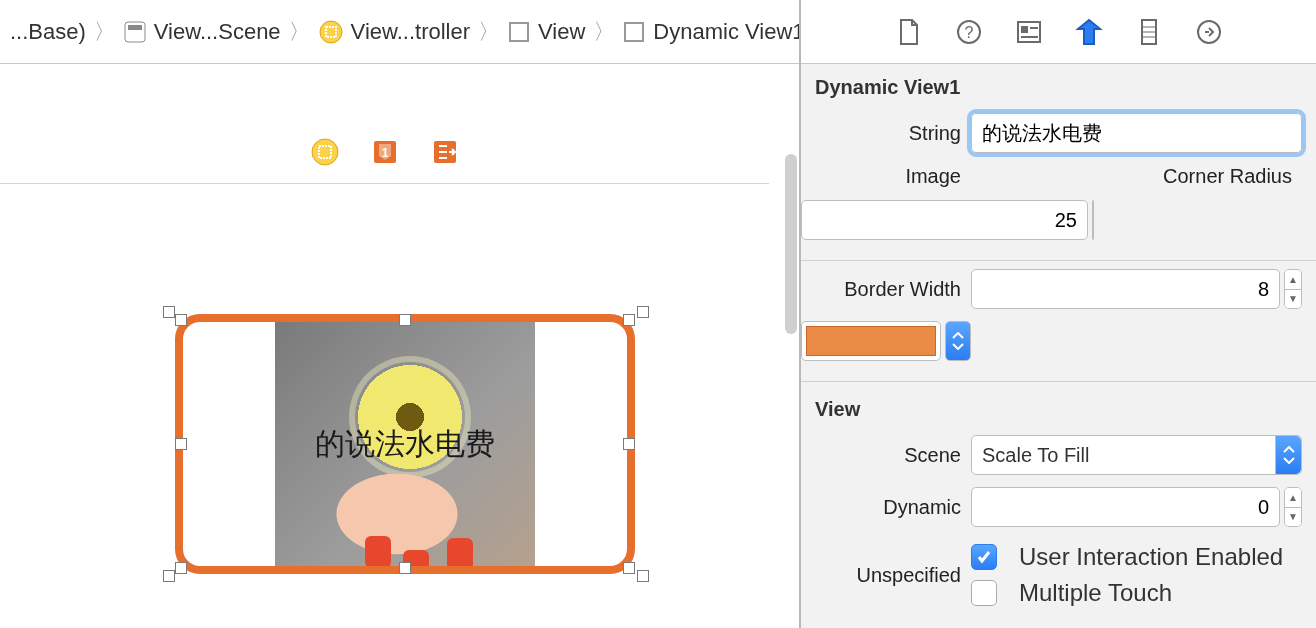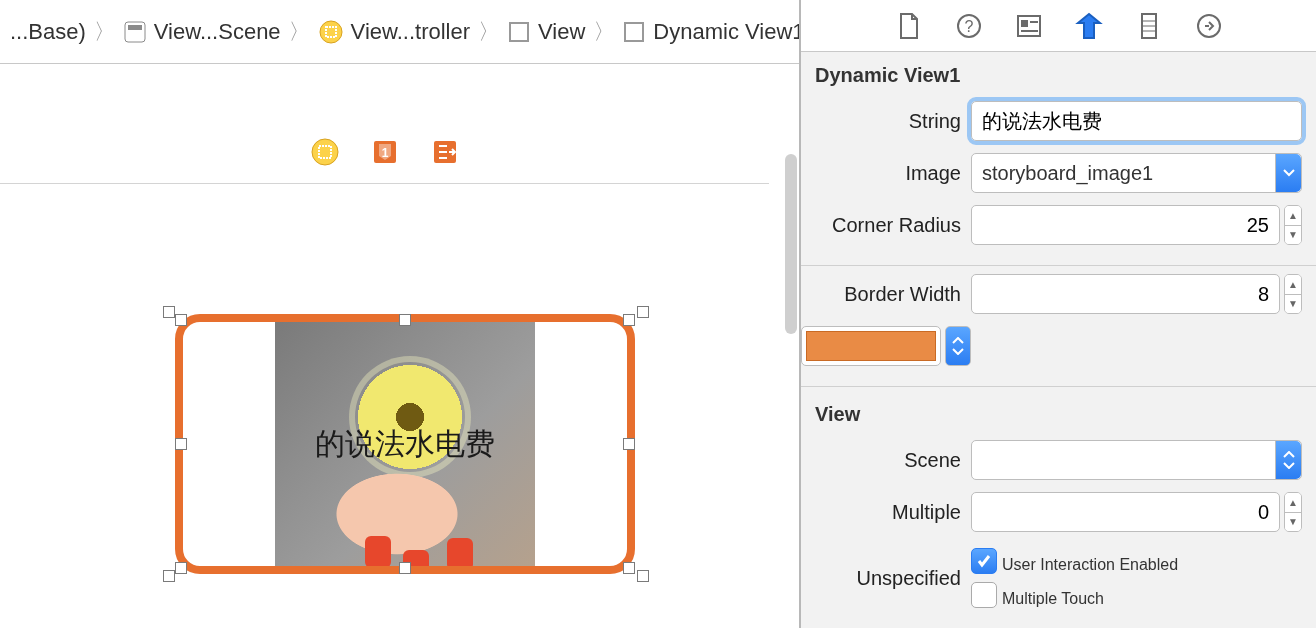--- a/index.html
+++ b/index.html
@@ -215,21 +215,21 @@
     .num { text-align:right; }
     .color-well { display:flex; align-items:center; padding:4px; }
     .swatch { flex:1; height:100%; background:#e98b45; border:1px solid #c96a24; }
     .toggle-btn {
       width:26px; height:40px;
       border:1px solid #bdbdbd; border-radius:5px;
       background: linear-gradient(#5aa6ff,#2b7df2);
       display:flex; align-items:center; justify-content:center;
     }
     hr.sep { border:none; border-top:1px solid #d0d0d0; margin:4px 0; }
-    .check-row { display:flex; align-items:flex-end; gap:5px; font-size:16px; padding:4px 0 4px 0; }
+    .check-row { display:flex; align-items:center; gap:22px; font-size:24px; padding:4px 0 4px 0; }
     .chk {
       width:26px;height:26px;border:1px solid #aaa;border-radius:5px;background:#fff;display:flex;align-items:center;justify-content:center;
     }
     .chk.on{ background:linear-gradient(#5aa6ff,#2b7df2); border-color:#2b7df2; }
     .chk.on svg{display:block;}
   </style>
 </head>
 <body>
 
 <div class="left-pane">
@@ -370,30 +370,20 @@
 
   <div class="section-title">Dynamic View1</div>
 
   <div class="form">
     <div class="label">String</div>
     <div class="field-wrap">
       <input class="txt focused" value="的说法水电费" style="">
     </div>
 
     <div class="label">Image</div>
-    <div class="field-wrap">
-      <div class="combo">
-        <span class="ctext">storyboard_image1</span>
-        <span class="cbtn">
-            <svg width="12" height="8">
-              <path d="M1 1 l5 5 l5 -5" stroke="#fff" stroke-width="2" fill="none"></path>
-            </svg>
-          </span>
-      </div>
-    </div>
 
     <div class="label">Corner Radius</div>
     <div class="field-wrap">
       <input class="num" value="25" style="">
       <div class="stepper">
           <div>▲</div>
           <div>▼</div>
         </div>
     </div>
   </div>
@@ -423,29 +413,30 @@
   </div>
 
   <hr class="sep">
 
   <div class="section-title">View</div>
 
   <div class="form">
     <div class="label">Scene</div>
     <div class="field-wrap">
       <div class="combo">
+        <span class="ctext">Scale To Fill</span>
         <span class="cbtn">
             <svg width="12" height="18">
               <path d="M1 6 l5 -5 l5 5 M1 12 l5 5 l5 -5" stroke="#fff" stroke-width="2" fill="none"></path>
             </svg>
           </span>
       </div>
     </div>
 
-    <div class="label">Multiple</div>
+    <div class="label">Dynamic</div>
 
     <div class="field-wrap">
       <input class="num" value="0" style="">
       <div class="stepper">
           <div>▲</div>
           <div>▼</div>
         </div>
     </div>
 
     <div class="label">Unspecified</div>

